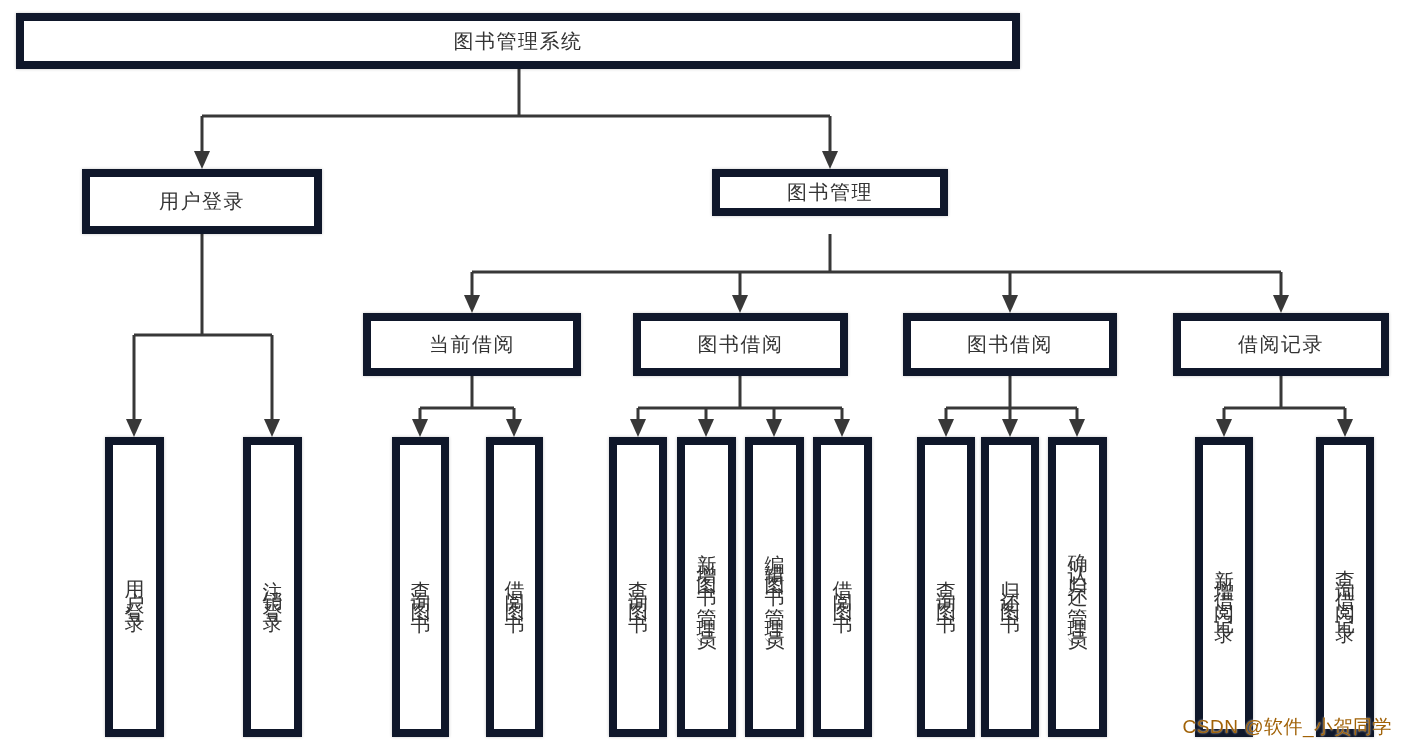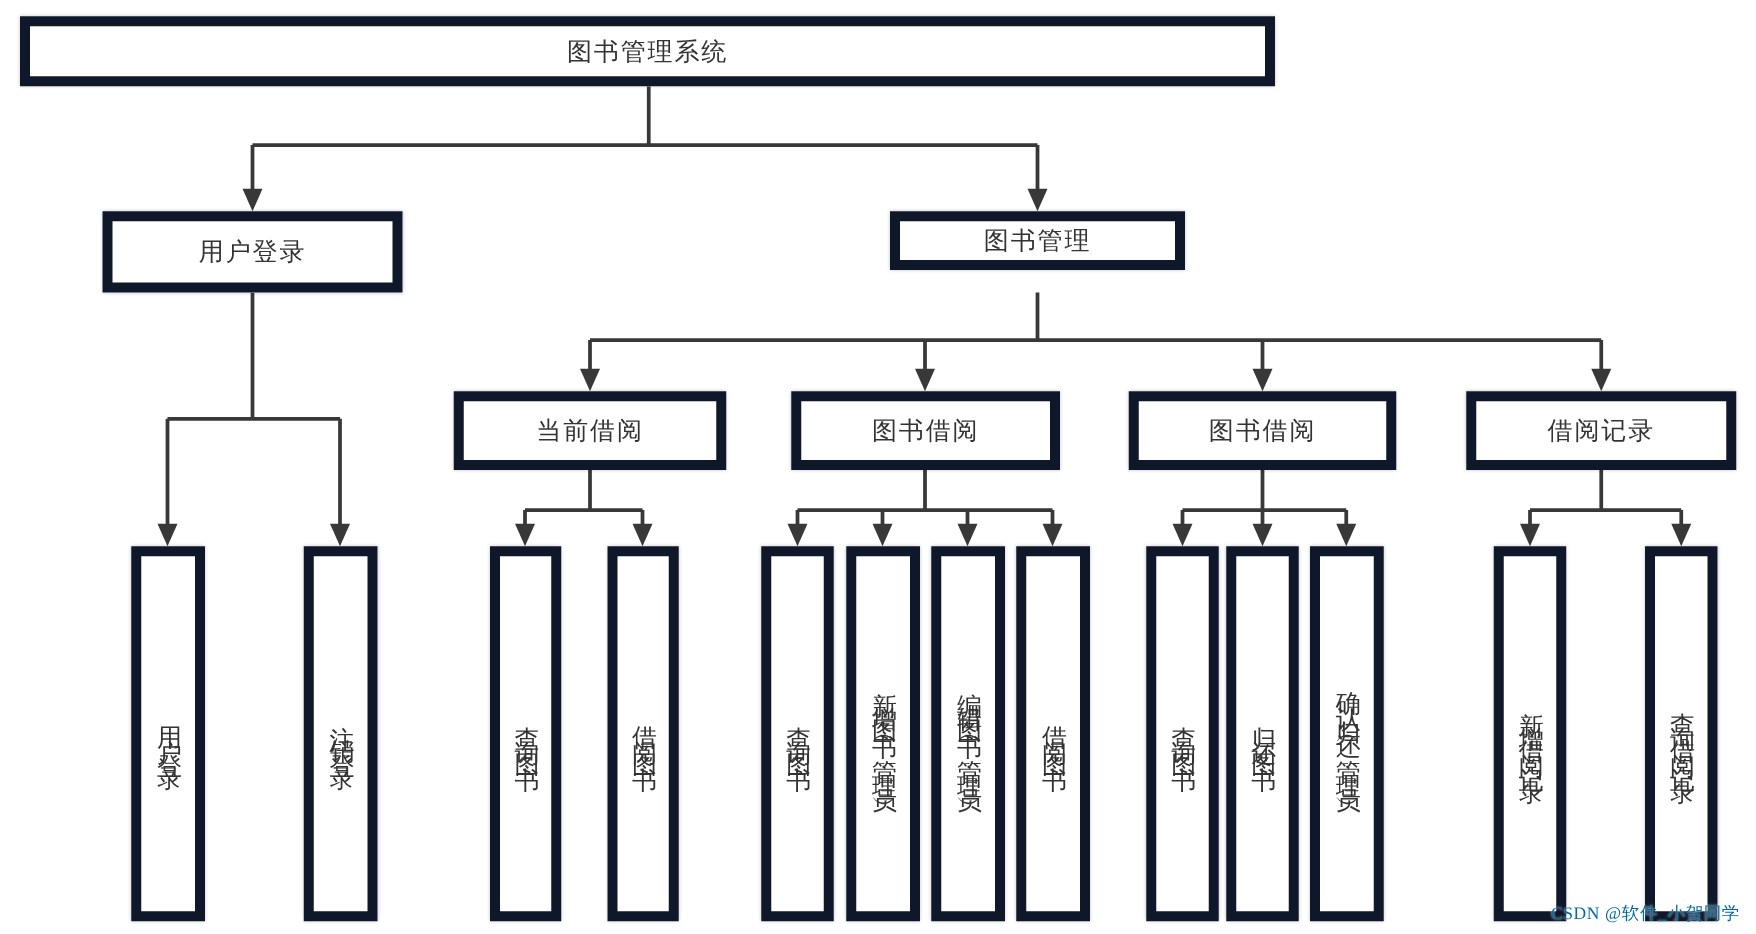--- a/index.html
+++ b/index.html
@@ -55,25 +55,24 @@
   .leaf-8  { left: 813px;  width: 59px; }
   .leaf-9  { left: 917px;  width: 58px; }
   .leaf-10 { left: 981px;  width: 58px; }
   .leaf-11 { left: 1048px; width: 59px; }
   .leaf-12 { left: 1195px; width: 58px; }
   .leaf-13 { left: 1316px; width: 58px; }
   .watermark {
     position: absolute;
     right: 13px;
     bottom: 7px;
-    font-size: 14px;
-    color: #0369a1;
+    font-size: 19px;
+    color: #a16207;
     letter-spacing: 0.5px;
     text-shadow: 0 0 2px #ffffff;
-    font-family: Liberation Serif, serif;
   }
 </style>
 </head>
 <body>
 
 <div class="canvas">
 
   <svg class="connectors" viewBox="0 0 1405 747" xmlns="http://www.w3.org/2000/svg">
     <g stroke="#383838" stroke-width="3" fill="none">
 

